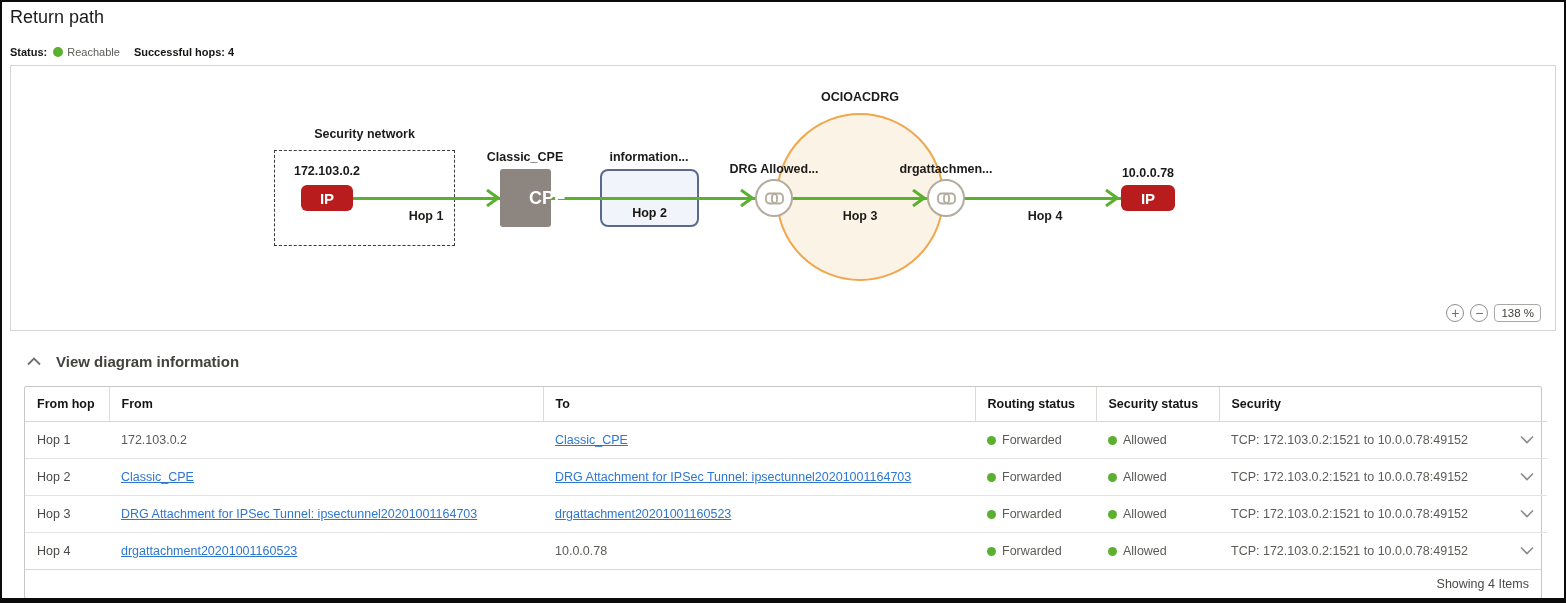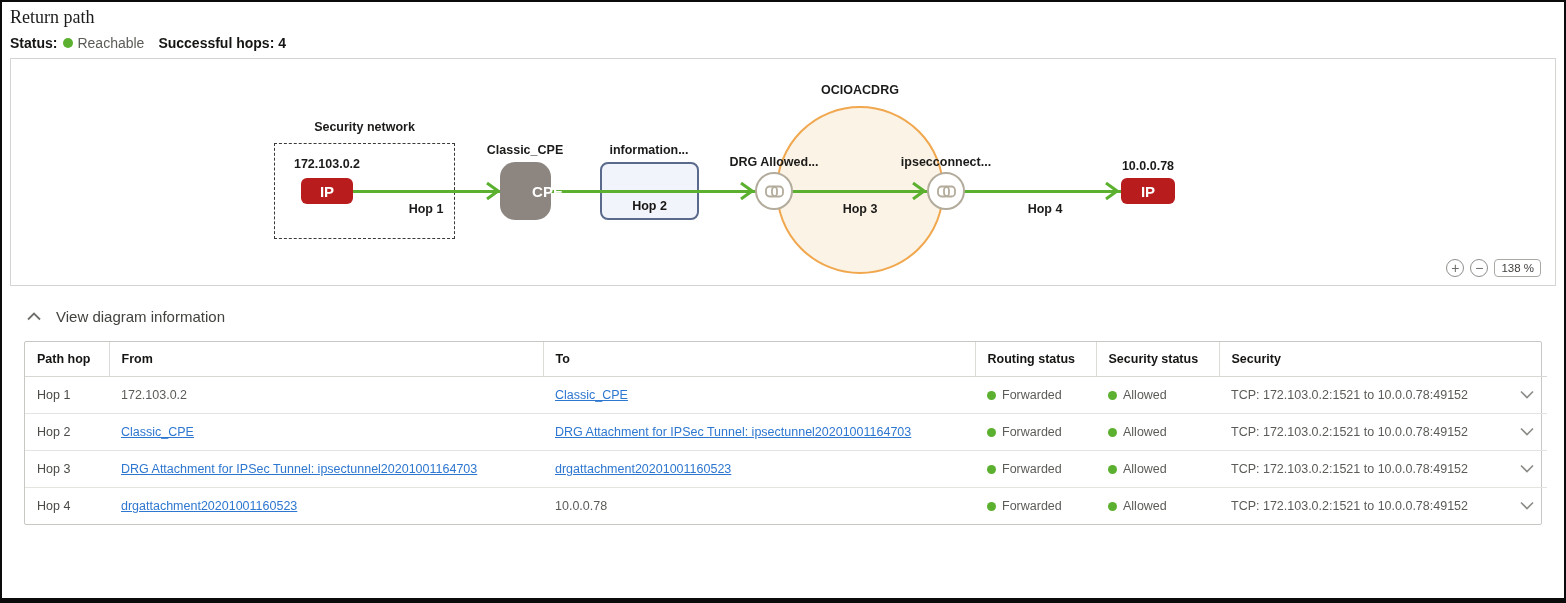--- a/index.html
+++ b/index.html
@@ -4,56 +4,56 @@
 <style>
   * { margin:0; padding:0; box-sizing:border-box; }
   html,body { width:1566px; height:603px; }
   body {
     font-family:"Liberation Sans","DejaVu Sans",sans-serif;
     background:#fff; color:#161513;
     border:2px solid #0b0b0b; border-bottom-width:5px;
     position:relative; overflow:hidden;
   }
   
-  .page-header { padding:5px 10px 0 8px; font-size:18px; color:#1c1b19;font-family:Liberation Serif, serif; }
+  .page-header { padding:5px 10px 0 8px; font-size:18px; color:#1c1b19; }
   .status-bar { display:flex; justify-content:space-between; align-items:center; padding:7px 2px 7px 8px; }
-  .status-left { display:flex; align-items:center; font-size:14px; }
+  .status-left { display:flex; align-items:center; font-size:11px;margin-top:11px; }
   .status-left b { font-weight:bold; color:#161513; }
   .status-value { color:#5b5b57; margin:0 14px 0 4px; }
   .dot { display:inline-block; width:10px; height:10px; border-radius:50%; background:#5BB12F; margin:0 0 0 6px; vertical-align:-1px; }
   .dot.small { width:9px; height:9px; margin:0 6px 0 0; }
   .status-right { display:flex; align-items:center; font-size:12.5px; color:#5b5b57; }
   .blur-box { display:inline-block; width:228px; height:13px; background:#e9e7e3; border-radius:3px; margin:0 6px; filter:blur(1px); }
   
-  .diagram-panel { margin:0 8px; height:228px; border:1px solid #d6d4d0; position:relative; background:#fff; }
+  .diagram-panel { margin:0 8px; height:266px; border:1px solid #d6d4d0; position:relative; background:#fff; }
   .abs { position:absolute; }
   .dlabel { font-size:12.5px; font-weight:bold; color:#1c1b19; text-align:center; white-space:nowrap; z-index:5; }
   .hline { height:3px; background:#5BB12F; z-index:2; }
   .arrow { z-index:3; }
   .ext-box { border:1.5px dashed #3a3a36; z-index:1; }
   .ip-badge { background:#b91c1c; border-radius:6px; color:#fff; font-weight:bold; font-size:15px;
               display:flex; align-items:center; justify-content:center; z-index:4; }
-  .cpe-box { background:#8D8680; border-radius:15px; color:#fff; font-weight:bold; font-size:15px;
+  .cpe-box { background:#8D8680; border-radius:3px; color:#fff; font-weight:bold; font-size:18px;
              display:flex; align-items:center; justify-content:center; z-index:4;padding-left:44px; }
   .ipsec-box { border:2px solid #5A6A8C; background:#F2F4FB; border-radius:8px; z-index:1; }
   .ipsec-hop { position:absolute; bottom:5px; left:0; right:0; text-align:center; font-size:12.5px; font-weight:bold; z-index:5; }
   .drg-circle { border:2px solid #F1A74D; background:#FBF3E6; border-radius:50%; z-index:0; }
   .link-circle { width:38px; height:38px; border:2.5px solid #B3AC9C; background:#fff; border-radius:50%;
                  display:flex; align-items:center; justify-content:center; z-index:4; }
   
   .zoom-controls { position:absolute; right:14px; bottom:8px; display:flex; align-items:center; gap:6px; z-index:6; }
   .zoom-btn { width:18px; height:18px; border-radius:50%; border:1.5px solid #8f8f8b; color:#6d6d69;
               font-size:14px; line-height:14px; text-align:center; background:#fff; cursor:pointer;
               display:flex; align-items:center; justify-content:center; padding-bottom:1px; }
   .zoom-level { border:1.5px solid #a9a9a5; border-radius:4px; color:#44423e; font-size:11.5px;
                 padding:2px 6px; background:#fff; white-space:nowrap; }
   
   .section-header { display:flex; align-items:center; gap:15px; margin:22px 0 16px 25px; }
   .section-header .chev { cursor:pointer; display:flex; }
-  .section-title { font-size:15px; color:#44423e; }
+  .section-title { font-size:15px; color:#44423e;font-weight:bold; }
   
   .table-wrap { margin:0 22px; border:1px solid #c9c7c3; border-radius:2px; background:#fff; }
   table { width:100%; border-collapse:collapse; table-layout:fixed; font-size:12.5px; }
   th { text-align:left; font-weight:bold; color:#161513; padding:10px 12px; border-right:1px solid #dddbd7;
        border-bottom:1px solid #d9d7d3; white-space:nowrap; overflow:hidden; }
   th:last-child { border-right:none; }
   td { padding:11px 12px; border-top:1px solid #e5e3df; color:#5b5b57; white-space:nowrap; overflow:hidden; }
   tr:first-child td { border-top:none; }
   td.hopcell { color:#4a4a46; }
   a.lnk { color:#2E77D0; text-decoration:underline; cursor:pointer; }
@@ -113,21 +113,21 @@
 
   <div class="abs dlabel" style="left:703px; top:96px; width:120px;">DRG Allowed...</div>
   <div class="abs link-circle" style="left:744px; top:113px;">
     <svg width="19" height="13">
       <rect x="1" y="1.5" width="11" height="10" rx="3.5" fill="none" stroke="#B3AC9C" stroke-width="1.8"></rect>
       <rect x="7" y="1.5" width="11" height="10" rx="3.5" fill="none" stroke="#B3AC9C" stroke-width="1.8"></rect>
     </svg>
   </div>
   <div class="abs dlabel" style="left:809px; top:143px; width:80px;">Hop 3</div>
 
-  <div class="abs dlabel" style="left:875px; top:96px; width:120px;">ipsecconnect...</div>
+  <div class="abs dlabel" style="left:875px; top:96px; width:120px;">drgattachmen...</div>
   <div class="abs link-circle" style="left:916px; top:113px;">
     <svg width="19" height="13">
       <rect x="1" y="1.5" width="11" height="10" rx="3.5" fill="none" stroke="#B3AC9C" stroke-width="1.8"></rect>
       <rect x="7" y="1.5" width="11" height="10" rx="3.5" fill="none" stroke="#B3AC9C" stroke-width="1.8"></rect>
     </svg>
   </div>
   <div class="abs dlabel" style="left:994px; top:143px; width:80px;">Hop 4</div>
 
   <div class="abs dlabel" style="left:1077px; top:100px; width:120px;">10.0.0.78</div>
   <div class="abs ip-badge" style="left:1110px; top:119px; width:54px; height:26px;">IP</div>
@@ -158,21 +158,21 @@
       <col style="width:84px">
         <col style="width:434px">
         <col style="width:432px">
       <col style="width:121px">
         <col style="width:123px">
         <col style="width:288px">
         <col style="width:40px">
     </colgroup>
     <thead>
       <tr>
-        <th>Path hop</th>
+        <th>From hop</th>
         <th>From</th>
         <th>To</th>
         <th>Routing status</th>
         <th>Security status</th>
         <th colspan="2">Security</th>
       </tr>
     </thead>
     <tbody>
       <tr>
         <td class="hopcell">Hop 1</td>
@@ -221,13 +221,14 @@
         <td class="status-cell"><span class="dot small"></span><span>Allowed</span></td>
         <td>TCP: 172.103.0.2:1521 to 10.0.0.78:49152</td>
         <td class="expander">
           <svg width="14" height="9">
               <polyline points="1,1.5 7,7.5 13,1.5" fill="none" stroke="#8b8b87" stroke-width="1.6"></polyline>
             </svg>
         </td>
       </tr>
     </tbody>
   </table>
+  <div class="table-footer">Showing 4 Items</div>
 </div>
 
 </body></html>

